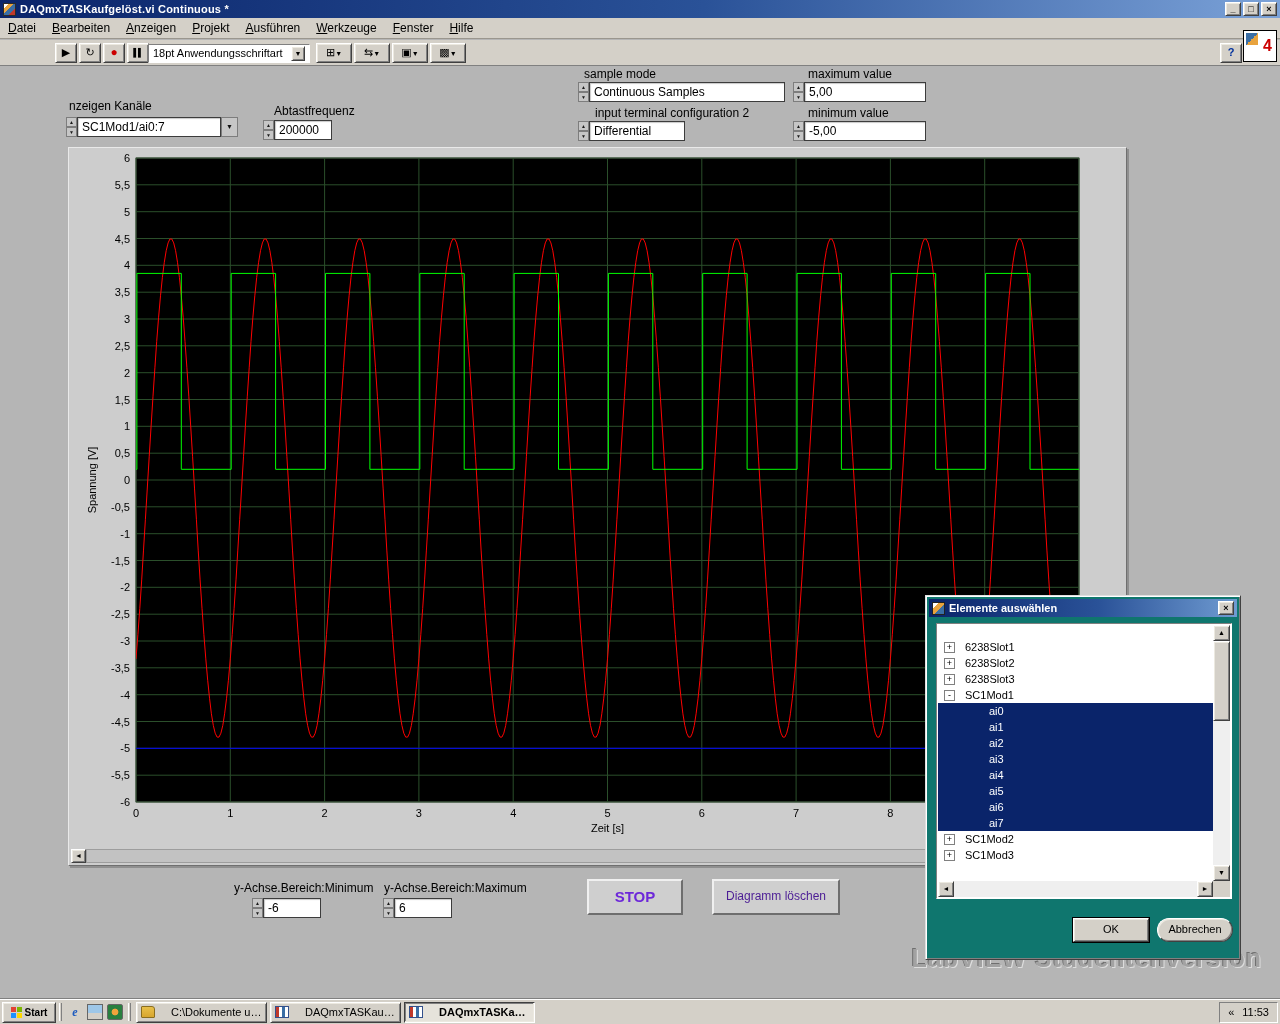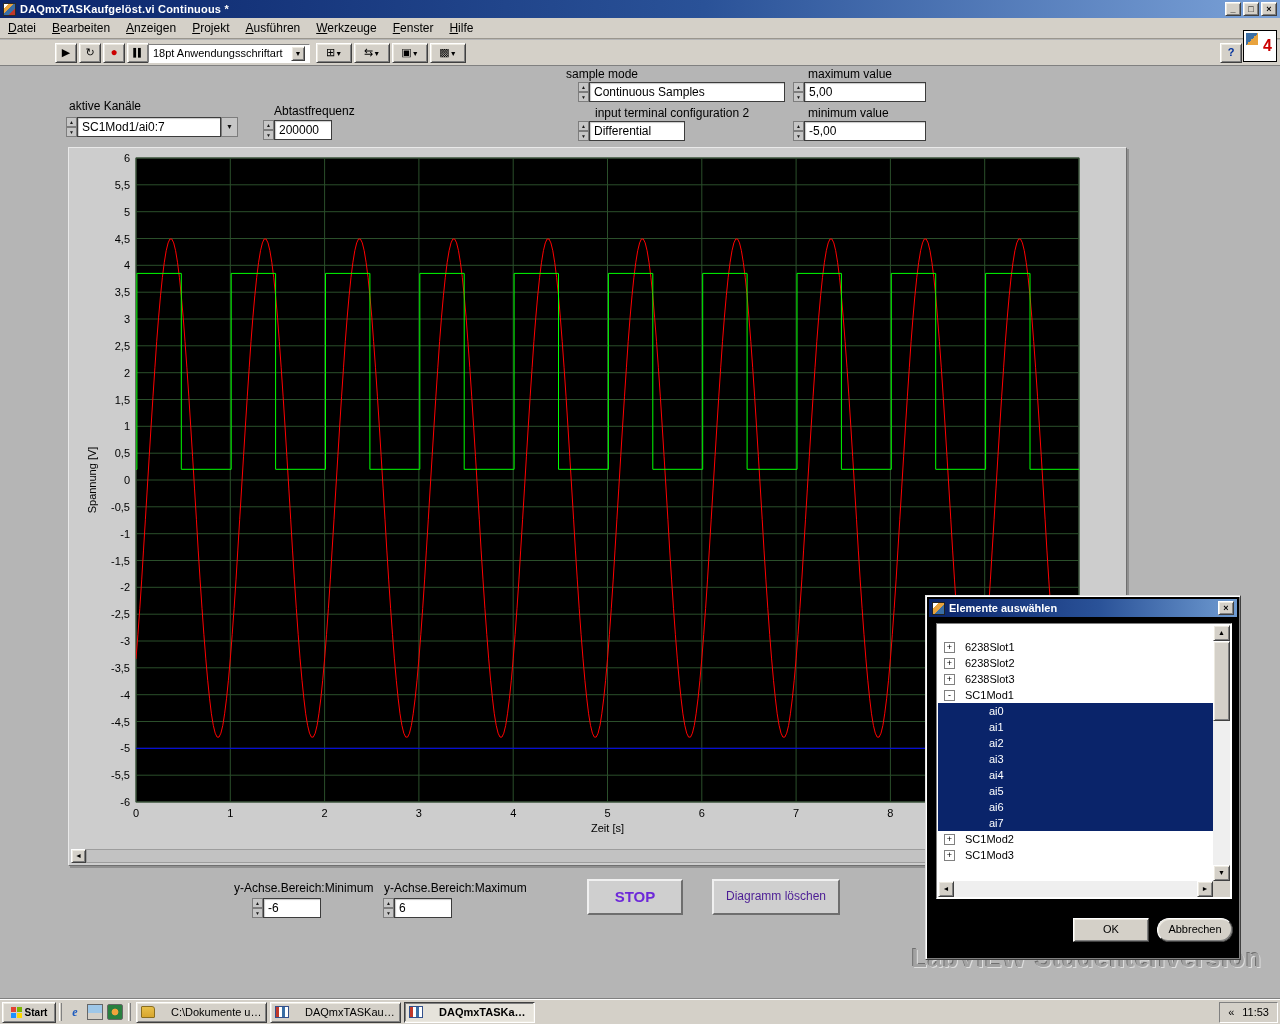--- a/index.html
+++ b/index.html
@@ -53,21 +53,21 @@
   
   #stop-btn{left:587px;top:879px;width:96px;height:36px;font-size:15px;font-weight:bold;color:#6d28d9;text-align:center;line-height:31px;}
   #clear-btn{left:712px;top:879px;width:128px;height:36px;font-size:12px;color:#4c1d95;text-align:center;line-height:31px;}
 
   
   #statusbar{left:0;top:977px;width:1280px;height:22px;background:#b5b5b5;border-top:1px solid #8a8a8a;}
   #status-cell{position:absolute;left:2px;top:2px;width:104px;height:17px;font-size:11px;line-height:15px;padding:0 5px;color:#000;}
   #watermark{right:18px;top:944px;font-size:25px;font-weight:bold;color:#a2a2a2;letter-spacing:1px;text-shadow:1px 1px 0 #dedede,-1px -1px 0 #6f6f6f;z-index:10;}
 
   
-  #dialog{left:925px;top:595px;width:316px;height:365px;background:#000000;border:1px solid;border-color:#dfdfdf #404040 #404040 #dfdfdf;box-shadow:inset 1px 1px 0 #fff,inset -1px -1px 0 #808080;z-index:60;}
+  #dialog{left:925px;top:595px;width:316px;height:365px;background:#0f766e;border:1px solid;border-color:#dfdfdf #404040 #404040 #dfdfdf;box-shadow:inset 1px 1px 0 #fff,inset -1px -1px 0 #808080;z-index:60;}
   #dlg-title{position:absolute;left:3px;top:3px;right:3px;height:18px;background:linear-gradient(90deg,#0a246a 0%,#2a5298 55%,#6f9bd1 100%);display:flex;align-items:center;padding:0 3px;}
   .dlg-ico{width:13px;height:13px;margin-right:4px;background:linear-gradient(135deg,#fff 25%,#e8a33d 25%,#e8a33d 55%,#3a6ea5 55%);border:1px solid #222;}
   #dlg-title-text{color:#fff;font-size:11px;font-weight:bold;}
   #dlg-close{margin-left:auto;}
   #dlg-list{position:absolute;left:10px;top:27px;width:296px;height:276px;background:#fff;border:1px solid;border-color:#808080 #fff #fff #808080;}
   #tree-rows{position:absolute;left:1px;top:1px;width:277px;height:257px;overflow:hidden;padding-top:14px;background:#fff;}
   .tree-row{height:16px;display:flex;align-items:center;font-size:11px;color:#000;white-space:nowrap;}
   .tree-row.sel{background:#0a246a;color:#fff;}
   .expander{width:11px;height:11px;border:1px solid #808080;background:#fff;color:#000;font-size:9px;line-height:9px;text-align:center;margin-right:10px;flex:none;}
   .tlabel{overflow:hidden;}
@@ -141,40 +141,40 @@
     <span class="tool-dd raised" style="left:354px"><span>⇆</span><small>▼</small></span>
     <span class="tool-dd raised" style="left:392px"><span>▣</span><small>▼</small></span>
     <span class="tool-dd raised" style="left:430px"><span>▩</span><small>▼</small></span>
     <span class="tbtn raised" id="help-btn">?</span>
   </div>
   <div class="abs" id="vi-badge">
     <span class="mini"></span>
     <span class="num">4</span>
   </div>
 
-  <div class="abs lv-label" style="left:69px;top:99px">aktive Kanäle</div>
+  <div class="abs lv-label" style="left:69px;top:99px">nzeigen Kanäle</div>
   <div class="abs ctl" style="left:66px;top:117px">
     <span class="spinner">
         <span>▲</span>
         <span>▼</span>
       </span>
     <span class="field" style="width:144px">SC1Mod1/ai0:7</span>
     <span class="combo-arrow">▼</span>
   </div>
 
   <div class="abs lv-label" style="left:274px;top:104px">Abtastfrequenz</div>
   <div class="abs ctl" style="left:263px;top:120px">
     <span class="spinner">
         <span>▲</span>
         <span>▼</span>
       </span>
     <span class="field" style="width:58px">200000</span>
   </div>
 
-  <div class="abs lv-label" style="left:566px;top:67px">sample mode</div>
+  <div class="abs lv-label" style="left:584px;top:67px">sample mode</div>
   <div class="abs ctl" style="left:578px;top:82px">
     <span class="spinner">
         <span>▲</span>
         <span>▼</span>
       </span>
     <span class="field" style="width:196px">Continuous Samples</span>
   </div>
 
   <div class="abs lv-label" style="left:595px;top:106px">input terminal configuration 2</div>
   <div class="abs ctl" style="left:578px;top:121px">

